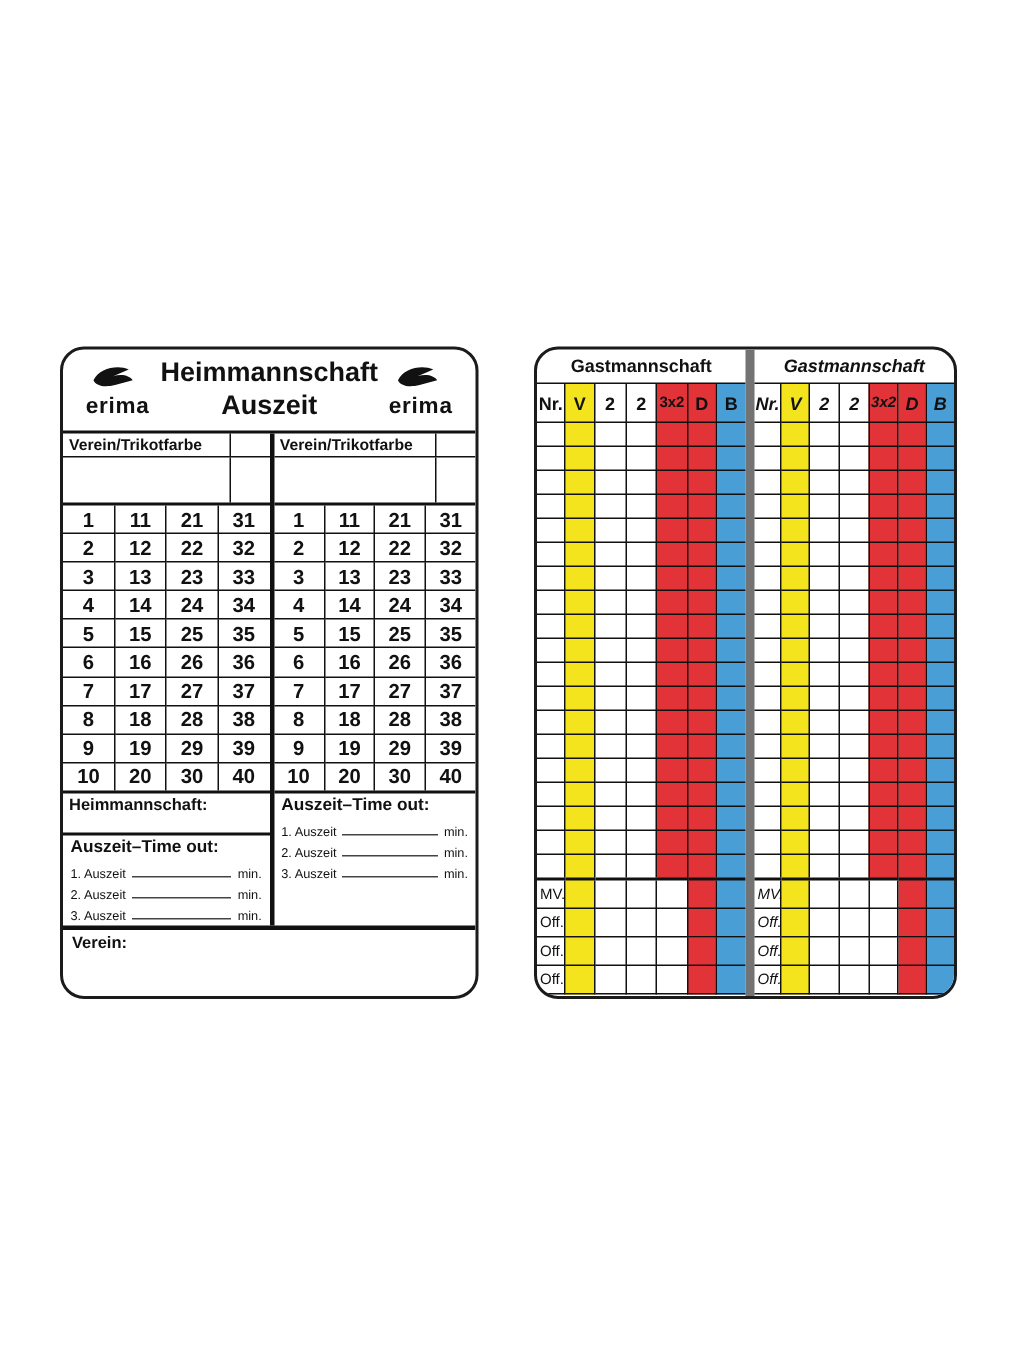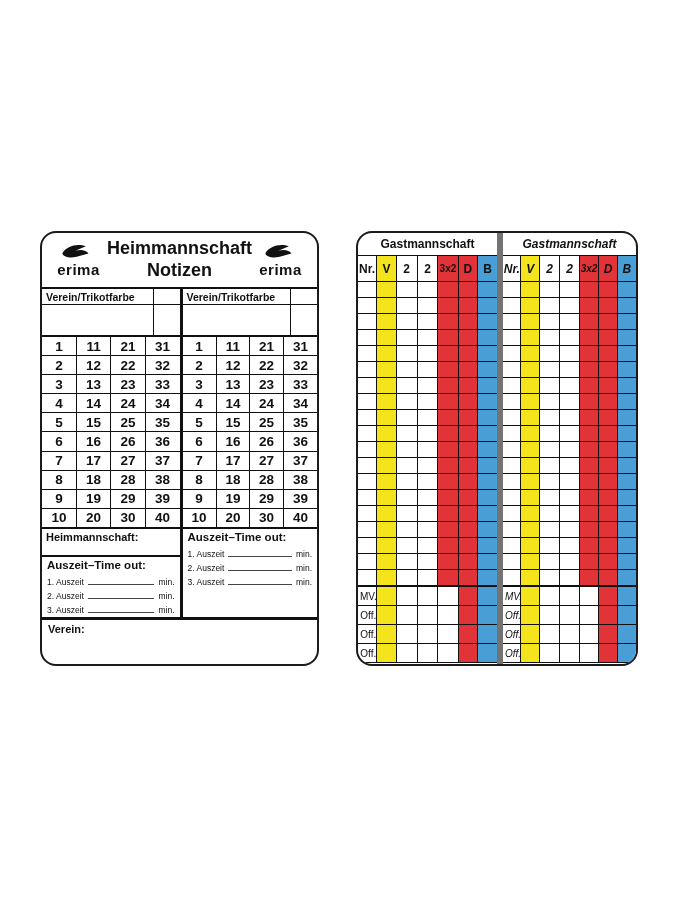--- a/index.html
+++ b/index.html
@@ -59,38 +59,38 @@
     font-weight:bold;font-size:12px;border-bottom:1px solid #111;box-sizing:border-box;}
   .pen-grid{width:100%;border-collapse:collapse;table-layout:fixed;}
   .pen-grid td{border:1px solid #111;padding:0;height:15px;}
   .pen-grid tr td:first-child{border-left:none;}
   .pen-grid tr td:last-child{border-right:none;}
   .pen-grid tr:first-child td{border-top:none;}
   .pen-grid tr.head td{height:25px;text-align:center;font-weight:bold;font-size:12px;}
   .pen-grid tr.head td.small{font-size:10px;}
   .pen-grid tr.sep td{border-top:2px solid #111;}
   .pen-grid tr.special td{height:18px;}
-  .pen-grid td.rowlabel{font-size:10px;text-align:right;padding-left:2px;}
+  .pen-grid td.rowlabel{font-size:10px;text-align:left;padding-left:2px;}
 </style>
 </head>
 <body>
 
 <div class="card left-card">
   <div class="lc-header">
     <div class="erima-logo">
       <span>
         <svg viewBox="0 0 60 26" width="40" height="17" aria-hidden="true">
           <path d="M6 16 C12 4 30 0 42 5 L26 12 C34 9 43 11 46 16 L28 21 C16 24 8 21 6 16 Z" fill="#111"></path>
         </svg>
       </span>
       <span class="erima-word">erima</span>
     </div>
     <div class="lc-title">
       <div>Heimmannschaft</div>
-      <div>Notizen</div>
+      <div>Auszeit</div>
     </div>
     <div class="erima-logo">
       <span>
         <svg viewBox="0 0 60 26" width="40" height="17" aria-hidden="true">
           <path d="M6 16 C12 4 30 0 42 5 L26 12 C34 9 43 11 46 16 L28 21 C16 24 8 21 6 16 Z" fill="#111"></path>
         </svg>
       </span>
       <span class="erima-word">erima</span>
     </div>
   </div>

